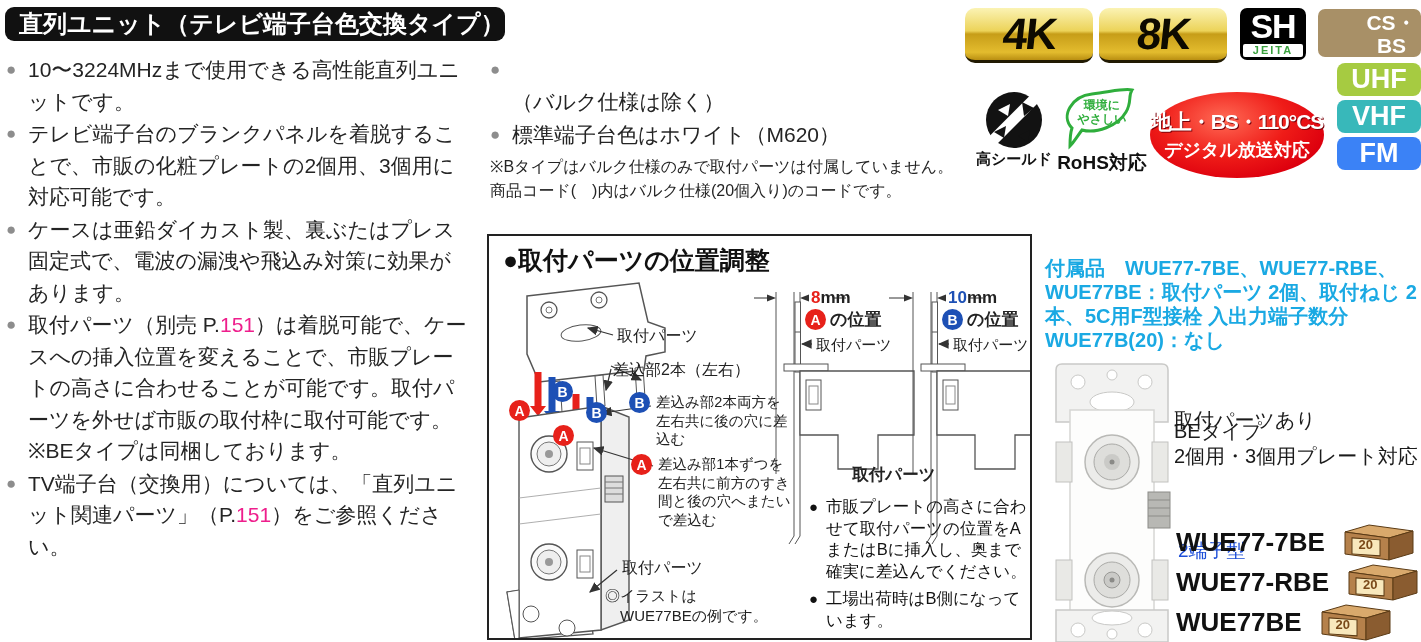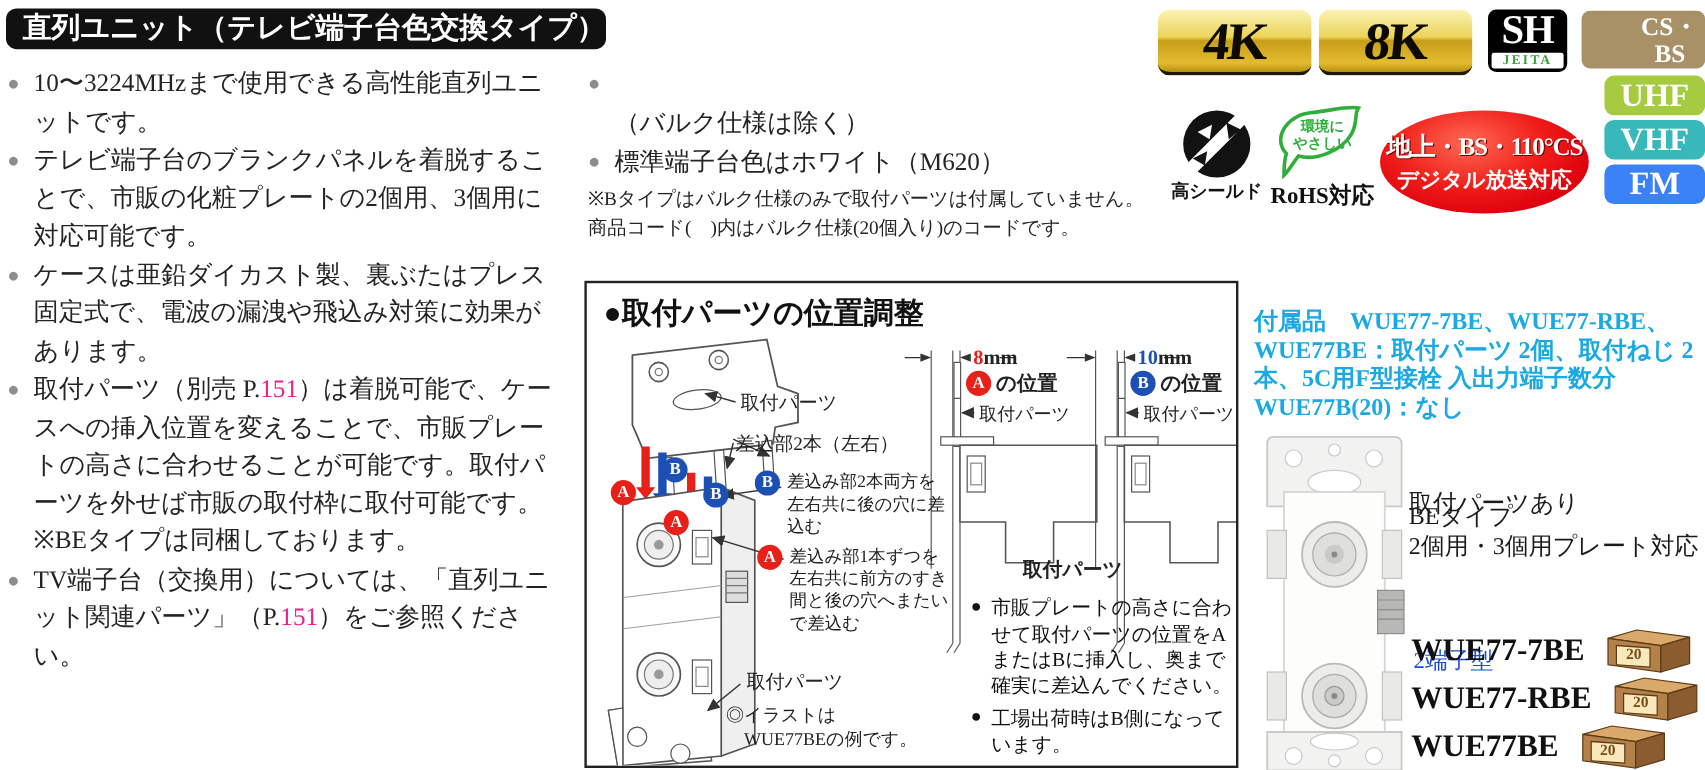--- a/index.html
+++ b/index.html
@@ -1,17 +1,17 @@
 <!DOCTYPE html>
 <html><head>
 <meta charset="utf-8">
 <style>
   html,body{margin:0;padding:0;background:#fff;}
   .page{position:relative;width:1421px;height:642px;background:#fff;overflow:hidden;
-        font-family:Liberation Serif, serif;color:#222;}
+        font-family:Liberation Sans, sans-serif;color:#222;}
   .abs{position:absolute;}
   
   .hdr{left:5px;top:7px;width:478px;height:26px;background:#111;color:#fff;
        border-radius:9px;padding:4px 8px 4px 14px;font-size:24px;font-weight:bold;
        letter-spacing:0px;line-height:26px;white-space:nowrap;}
   
   .feat{display:flex;margin-bottom:1px;}
   .feat .dot{flex:0 0 22px;color:#8d8d8d;font-size:17px;line-height:31.5px;}
   .feat .txt{font-size:21px;line-height:31.5px;color:#242424;}
   .pink{color:#ee1e8c;}

